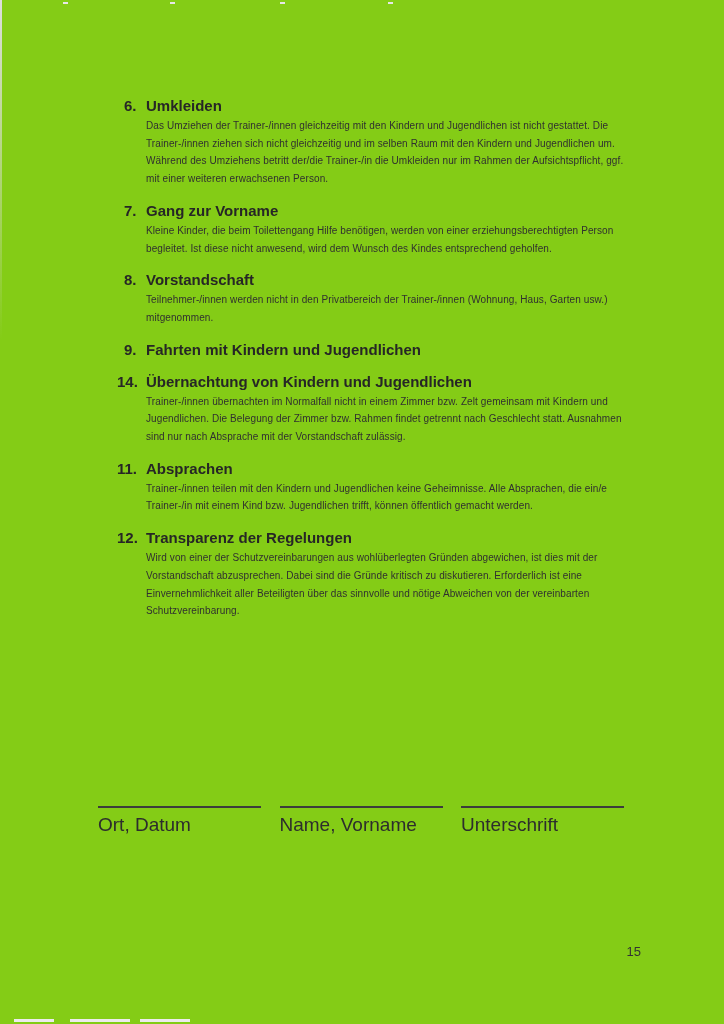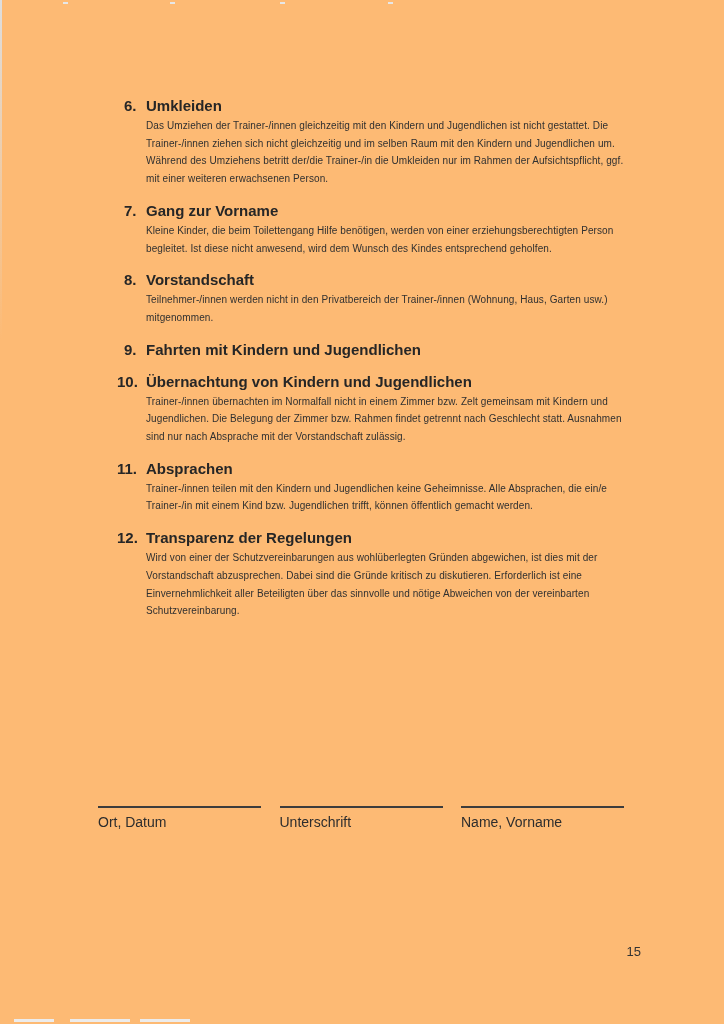--- a/index.html
+++ b/index.html
@@ -4,21 +4,21 @@
 <style>
   html, body {
     margin: 0;
     padding: 0;
     background: #ffffff;
   }
   .page {
     position: relative;
     width: 724px;
     height: 1024px;
-    background: #fdba74;
+    background: #84cc16;
     font-family: "Liberation Sans", "DejaVu Sans", sans-serif;
     color: #2d2d2d;
     overflow: hidden;
   }
   
   .edge-line {
     position: absolute;
     left: 0; top: 0;
     width: 2px; height: 340px;
     background: linear-gradient(#dedede, rgba(222,222,222,0));
@@ -78,21 +78,21 @@
   }
   .sig-field {
     width: 163px;
   }
   .sig-line {
     border-top: 2px solid #3c3c3c;
     height: 0;
     margin-bottom: 6px;
   }
   .sig-label {
-    font-size: 14px;
+    font-size: 19px;
     color: #2d2d2d;
   }
   .page-number {
     position: absolute;
     top: 944px;
     left: 606px;
     width: 20px;
     text-align: right;
     font-size: 13px;
     color: #333333;
@@ -128,21 +128,21 @@
     <div class="section single">
       <div class="sec-heading"><span class="sec-num">8.</span><span class="sec-title">Vorstandschaft</span></div>
       <div class="sec-body">Teilnehmer-/innen werden nicht in den Privatbereich der Trainer-/innen (Wohnung, Haus, Garten usw.) mitgenommen.</div>
     </div>
 
     <div class="section single">
       <div class="sec-heading"><span class="sec-num">9.</span><span class="sec-title">Fahrten mit Kindern und Jugendlichen</span></div>
     </div>
 
     <div class="section double">
-      <div class="sec-heading"><span class="sec-num">10.</span><span class="sec-title">Übernachtung von Kindern und Jugendlichen</span></div>
+      <div class="sec-heading"><span class="sec-num">14.</span><span class="sec-title">Übernachtung von Kindern und Jugendlichen</span></div>
       <div class="sec-body">Trainer-/innen übernachten im Normalfall nicht in einem Zimmer bzw. Zelt gemeinsam mit Kindern und Jugendlichen. Die Belegung der Zimmer bzw. Rahmen findet getrennt nach Geschlecht statt. Ausnahmen sind nur nach Absprache mit der Vorstandschaft zulässig.</div>
     </div>
 
     <div class="section double">
       <div class="sec-heading"><span class="sec-num">11.</span><span class="sec-title">Absprachen</span></div>
       <div class="sec-body">Trainer-/innen teilen mit den Kindern und Jugendlichen keine Geheimnisse. Alle Absprachen, die ein/e Trainer-/in mit einem Kind bzw. Jugendlichen trifft, können öffentlich gemacht werden.</div>
     </div>
 
     <div class="section double">
       <div class="sec-heading"><span class="sec-num">12.</span><span class="sec-title">Transparenz der Regelungen</span></div>
@@ -151,23 +151,23 @@
 
   </div>
 
   <div class="signature-row">
     <div class="sig-field">
       <div class="sig-line"></div>
       <div class="sig-label">Ort, Datum</div>
     </div>
     <div class="sig-field">
       <div class="sig-line"></div>
-      <div class="sig-label">Unterschrift</div>
+      <div class="sig-label">Name, Vorname</div>
     </div>
     <div class="sig-field">
       <div class="sig-line"></div>
-      <div class="sig-label">Name, Vorname</div>
+      <div class="sig-label">Unterschrift</div>
     </div>
   </div>
 
   <div class="page-number">15</div>
 
 </div>
 
 </body></html>

